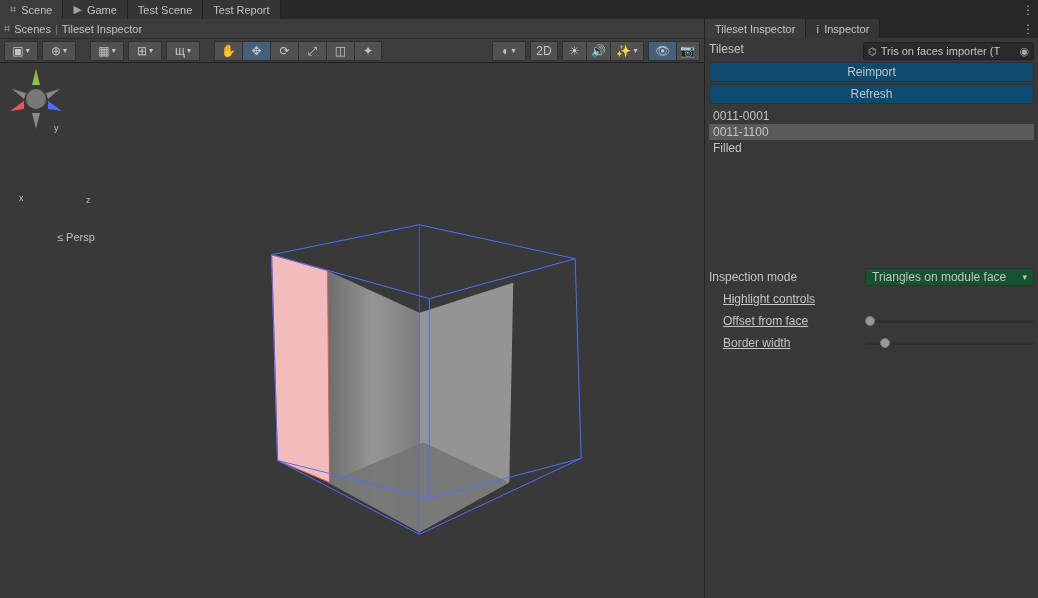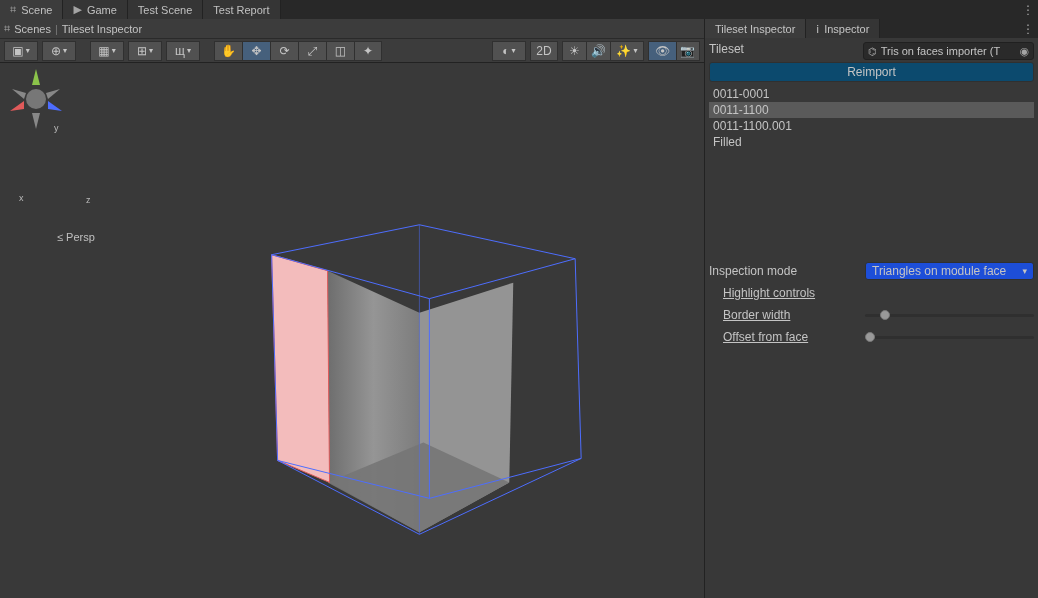--- a/index.html
+++ b/index.html
@@ -41,21 +41,21 @@
   .field-obj .objicon{ font-size:10px; opacity:.8;}
   .field-obj .picker{ margin-left:auto; opacity:.8;}
   .big-btn{ display:flex; align-items:center; justify-content:center; height:20px; background:#0c4a6e; border:1px solid #303030; border-radius:3px; margin-top:2px; cursor:pointer; font-size:12px;}
   .list{ margin-top:4px; background:#383838;}
   .list-item{ height:16px; display:flex; align-items:center; padding:0 4px; font-size:12px; color:#c4c4c4; cursor:pointer;}
   .list-item.sel{ background:#5a5a5a;text-align:right;}
   .section{ padding:2px 4px; display:flex; flex-direction:column; gap:4px;}
   .row{ display:flex; align-items:center; height:18px;}
   .row .lbl{ width:156px; font-size:12px; color:#c4c4c4;}
   .row .lbl.indent{ padding-left:14px;text-decoration:underline;}
-  .dropdown{ flex:1; display:flex; align-items:center; height:18px; background:#1d4ed8; border:1px solid #303030; border-radius:3px; padding:0 6px; font-size:12px; cursor:pointer;}
+  .dropdown{ flex:1; display:flex; align-items:center; height:18px; background:#14532d; border:1px solid #303030; border-radius:3px; padding:0 6px; font-size:12px; cursor:pointer;}
   .dropdown::after{ content:'▾'; margin-left:auto; font-size:9px;}
   .slider{ flex:1; position:relative; height:18px; display:flex; align-items:center;}
   .slider-track{ flex:1; height:3px; background:#2f2f2f; border-radius:2px; position:relative;}
   .slider-thumb{ position:absolute; top:50%; width:10px; height:10px; background:#999; border:1px solid #777; border-radius:50%; transform:translate(-50%,-50%);}
 </style>
 </head>
 <body>
 
 <div class="root">
   <div class="top-tabs">
@@ -189,53 +189,53 @@
       <div class="panel">
         <div class="field-row">
           <div class="field-label">Tileset</div>
           <div class="field-obj">
             <span class="objicon">⌬</span>
             <span>Tris on faces importer (T</span>
             <span class="picker">◉</span>
           </div>
         </div>
         <div class="big-btn">Reimport</div>
+        <div class="big-btn">Refresh</div>
 
         <div class="list">
           <div class="list-item">0011-0001</div>
           <div class="list-item sel">0011-1100</div>
-          <div class="list-item">0011-1100.001</div>
           <div class="list-item">Filled</div>
         </div>
       </div>
 
       <div style="height:110px"></div>
 
       <div class="section">
         <div class="row">
           <div class="lbl">Inspection mode</div>
           <div class="dropdown">
             <span>Triangles on module face</span>
           </div>
         </div>
         <div class="row">
           <div class="lbl indent">Highlight controls</div>
+        </div>
+        <div class="row">
+          <div class="lbl indent">Offset from face</div>
+          <div class="slider">
+            <div class="slider-track">
+                <div class="slider-thumb" style="left:3%"></div>
+              </div>
+          </div>
         </div>
         <div class="row">
           <div class="lbl indent">Border width</div>
           <div class="slider">
             <div class="slider-track">
                 <div class="slider-thumb" style="left:12%"></div>
               </div>
           </div>
         </div>
-        <div class="row">
-          <div class="lbl indent">Offset from face</div>
-          <div class="slider">
-            <div class="slider-track">
-                <div class="slider-thumb" style="left:3%"></div>
-              </div>
-          </div>
-        </div>
       </div>
     </div>
   </div>
 </div>
 
 </body></html>

